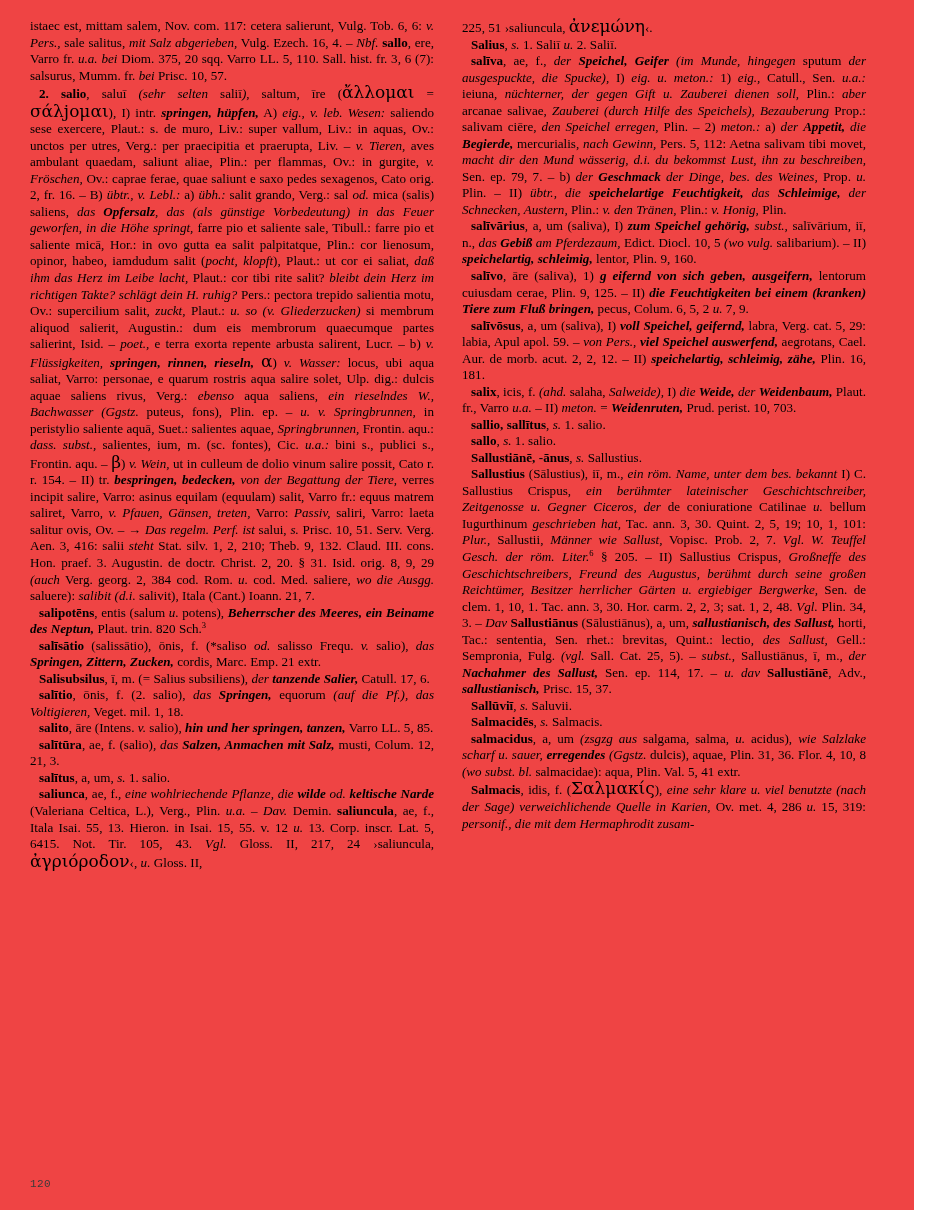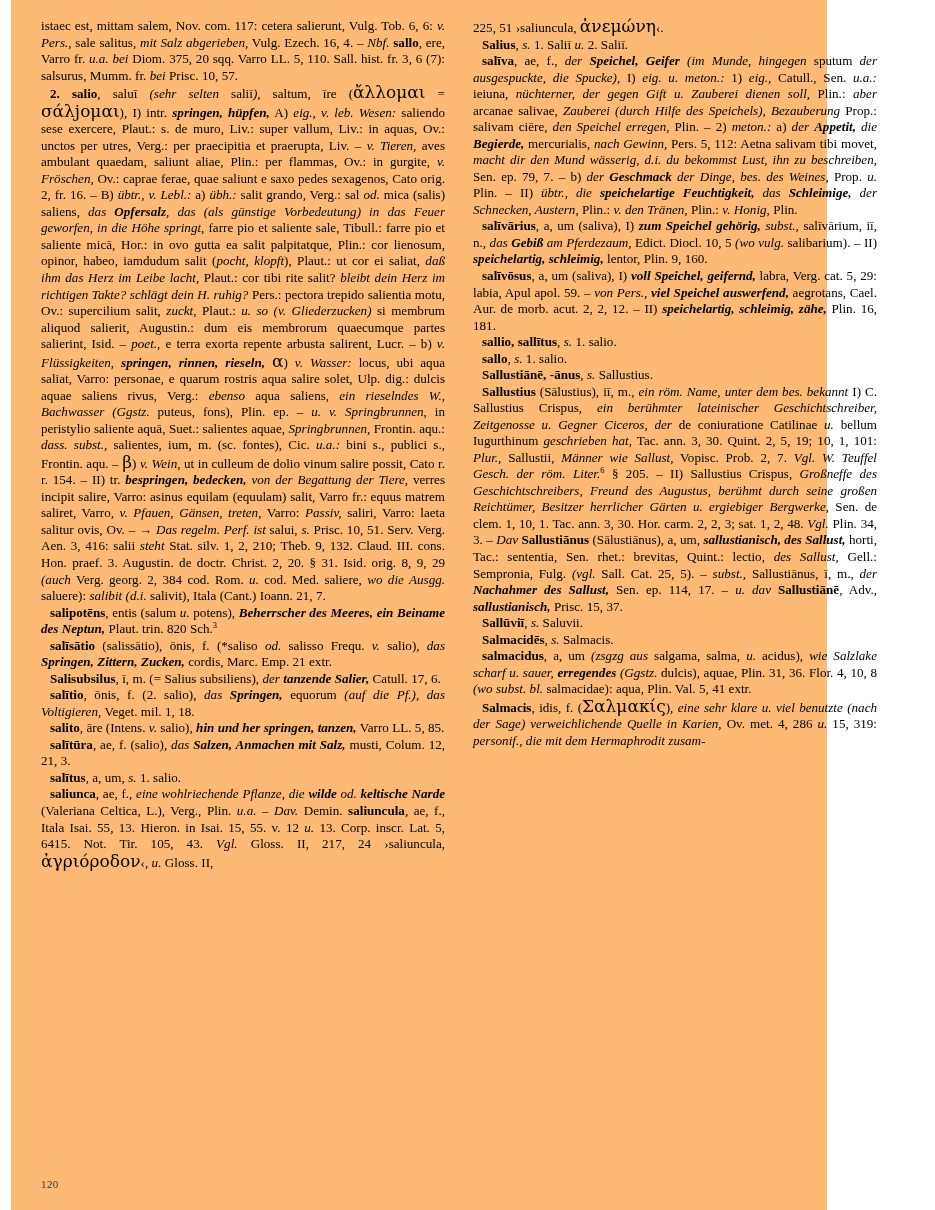--- a/index.html
+++ b/index.html
@@ -12,24 +12,23 @@
     width: 935px;
     height: 1210px;
     font-family: "Liberation Serif", "DejaVu Serif", serif;
     color: #000000;
     position: relative;
     overflow: hidden;
   }
   .page {
     position: absolute;
     left: 0; top: 0;
-    width: 816px;
+    width: 914px;
     height: 1210px;
-    background: #fdba74;
-    margin-left: 11px;
+    background: #ef4444;
   }
   .columns {
     position: absolute;
     left: 30px;
     top: 18px;
     width: 875px;
     height: 1140px;
     display: flex;
     gap: 28px;
   }
@@ -71,21 +70,21 @@
     vertical-align: super;
     line-height: 0;
   }
   .folio {
     position: absolute;
     left: 30px;
     top: 1178px;
     font-size: 11px;
     color: #3a3a3a;
     letter-spacing: 0.4px;
-    font-family: Liberation Serif, serif;
+    font-family: Liberation Mono, monospace;
   }
 </style>
 </head>
 <body>
 
 <div class="page">
 
   <div class="columns">
 
     <div class="col" id="left-col">
@@ -99,21 +98,23 @@
         <p class="entry head"><b>salītūra</b>, ae, f. (salio), <i>das <b>Salzen, Anmachen mit Salz,</b></i> musti, Colum. 12, 21, 3.</p>
         <p class="entry head"><b>salītus</b>, a, um, <i>s.</i> 1. salio.</p>
         <p class="entry head"><b>saliunca</b>, ae, f., <i>eine wohlriechende Pflanze, die <b>wilde</b> od. <b>keltische Narde</b></i> (Valeriana Celtica, L.), Verg., Plin. <i>u.a.</i> – <i>Dav.</i> Demin. <b>saliuncula</b>, ae, f., Itala Isai. 55, 13. Hieron. in Isai. 15, 55. v. 12 <i>u.</i> 13. Corp. inscr. Lat. 5, 6415. Not. Tir. 105, 43. <i>Vgl.</i> Gloss. II, 217, 24 ›saliuncula, <span class="gr">ἀγριόροδον</span>‹, <i>u.</i> Gloss. II,</p>
       </div>
 
     <div class="col" id="right-col">
         <p class="entry cont">225, 51 ›saliuncula, <span class="gr">ἀνεμώνη</span>‹.</p>
         <p class="entry head"><b>Salius</b>, <i>s.</i> 1. Saliī <i>u.</i> 2. Saliī.</p>
         <p class="entry head"><b>salīva</b>, ae, f., <i>der <b>Speichel, Geifer</b> (im Munde, hingegen</i> sputum <i>der ausgespuckte, die Spucke),</i> I) <i>eig. u. meton.:</i> 1) <i>eig.,</i> Catull., Sen. <i>u.a.:</i> ieiuna, <i>nüchterner, der gegen Gift u. Zauberei dienen soll,</i> Plin.: <i>aber</i> arcanae salivae, <i>Zauberei (durch Hilfe des Speichels), Bezauberung</i> Prop.: salivam ciēre, <i>den Speichel erregen,</i> Plin. – 2) <i>meton.:</i> a) <i>der <b>Appetit,</b> die <b>Begierde,</b></i> mercurialis, <i>nach Gewinn,</i> Pers. 5, 112: Aetna salivam tibi movet, <i>macht dir den Mund wässerig, d.i. du bekommst Lust, ihn zu beschreiben,</i> Sen. ep. 79, 7. – b) <i>der <b>Geschmack</b> der Dinge, bes. des Weines,</i> Prop. <i>u.</i> Plin. – II) <i>übtr., die <b>speichelartige Feuchtigkeit,</b> das <b>Schleimige,</b> der Schnecken, Austern,</i> Plin.: <i>v. den Tränen,</i> Plin.: <i>v. Honig,</i> Plin.</p>
         <p class="entry head"><b>salīvārius</b>, a, um (saliva), I) <b><i>zum Speichel gehörig,</i></b> <i>subst.,</i> salīvārium, iī, n., <i>das <b>Gebiß</b> am Pferdezaum,</i> Edict. Diocl. 10, 5 <i>(wo vulg.</i> salibarium). – II) <b><i>speichelartig, schleimig,</i></b> lentor, Plin. 9, 160.</p>
+        <p class="entry head"><b>salīvo</b>, āre (saliva), 1) <b><i>g eifernd von sich geben, ausgeifern,</i></b> lentorum cuiusdam cerae, Plin. 9, 125. – II) <b><i>die Feuchtigkeiten bei einem (kranken) Tiere zum Fluß bringen,</i></b> pecus, Colum. 6, 5, 2 <i>u.</i> 7, 9.</p>
         <p class="entry head"><b>salīvōsus</b>, a, um (saliva), I) <b><i>voll Speichel, geifernd,</i></b> labra, Verg. cat. 5, 29: labia, Apul apol. 59. – <i>von Pers.,</i> <b><i>viel Speichel auswerfend,</i></b> aegrotans, Cael. Aur. de morb. acut. 2, 2, 12. – II) <b><i>speichelartig, schleimig, zähe,</i></b> Plin. 16, 181.</p>
+        <p class="entry head"><b>salix</b>, icis, f. <i>(ahd.</i> salaha, <i>Salweide),</i> I) <i>die <b>Weide,</b> der <b>Weidenbaum,</b></i> Plaut. fr., Varro <i>u.a.</i> – II) <i>meton.</i> = <b><i>Weidenruten,</i></b> Prud. perist. 10, 703.</p>
         <p class="entry head"><b>sallio, sallītus</b>, <i>s.</i> 1. salio.</p>
         <p class="entry head"><b>sallo</b>, <i>s.</i> 1. salio.</p>
         <p class="entry head"><b>Sallustiānē, -ānus</b>, <i>s.</i> Sallustius.</p>
         <p class="entry head"><b>Sallustius</b> (Sālustius), iī, m., <i>ein röm. Name, unter dem bes. bekannt</i> I) C. Sallustius Crispus, <i>ein berühmter lateinischer Geschichtschreiber, Zeitgenosse u. Gegner Ciceros, der</i> de coniuratione Catilinae <i>u.</i> bellum Iugurthinum <i>geschrieben hat,</i> Tac. ann. 3, 30. Quint. 2, 5, 19; 10, 1, 101: <i>Plur.,</i> Sallustii, <i>Männer wie Sallust,</i> Vopisc. Prob. 2, 7. <i>Vgl. W. Teuffel Gesch. der röm. Liter.</i><sup>6</sup> § 205. – II) Sallustius Crispus, <i>Großneffe des Geschichtschreibers, Freund des Augustus, berühmt durch seine großen Reichtümer, Besitzer herrlicher Gärten u. ergiebiger Bergwerke,</i> Sen. de clem. 1, 10, 1. Tac. ann. 3, 30. Hor. carm. 2, 2, 3; sat. 1, 2, 48. <i>Vgl.</i> Plin. 34, 3. – <i>Dav</i> <b>Sallustiānus</b> (Sālustiānus), a, um, <b><i>sallustianisch, des Sallust,</i></b> horti, Tac.: sententia, Sen. rhet.: brevitas, Quint.: lectio, <i>des Sallust,</i> Gell.: Sempronia, Fulg. <i>(vgl.</i> Sall. Cat. 25, 5). – <i>subst.,</i> Sallustiānus, ī, m., <i>der <b>Nachahmer des Sallust,</b></i> Sen. ep. 114, 17. – <i>u. dav</i> <b>Sallustiānē</b>, Adv., <b><i>sallustianisch,</i></b> Prisc. 15, 37.</p>
         <p class="entry head"><b>Sallūviī</b>, <i>s.</i> Saluvii.</p>
         <p class="entry head"><b>Salmacidēs</b>, <i>s.</i> Salmacis.</p>
         <p class="entry head"><b>salmacidus</b>, a, um <i>(zsgzg aus</i> salgama, salma, <i>u.</i> acidus), <i>wie Salzlake scharf u. sauer,</i> <b><i>erregendes</i></b> <i>(Ggstz.</i> dulcis), aquae, Plin. 31, 36. Flor. 4, 10, 8 <i>(wo subst. bl.</i> salmacidae): aqua, Plin. Val. 5, 41 extr.</p>
         <p class="entry head"><b>Salmacis</b>, idis, f. (<span class="gr">Σαλμακίς</span>), <i>eine sehr klare u. viel benutzte (nach der Sage) verweichlichende Quelle in Karien,</i> Ov. met. 4, 286 <i>u.</i> 15, 319: <i>personif., die mit dem Hermaphrodit zusam-</i></p>
       </div>
 

